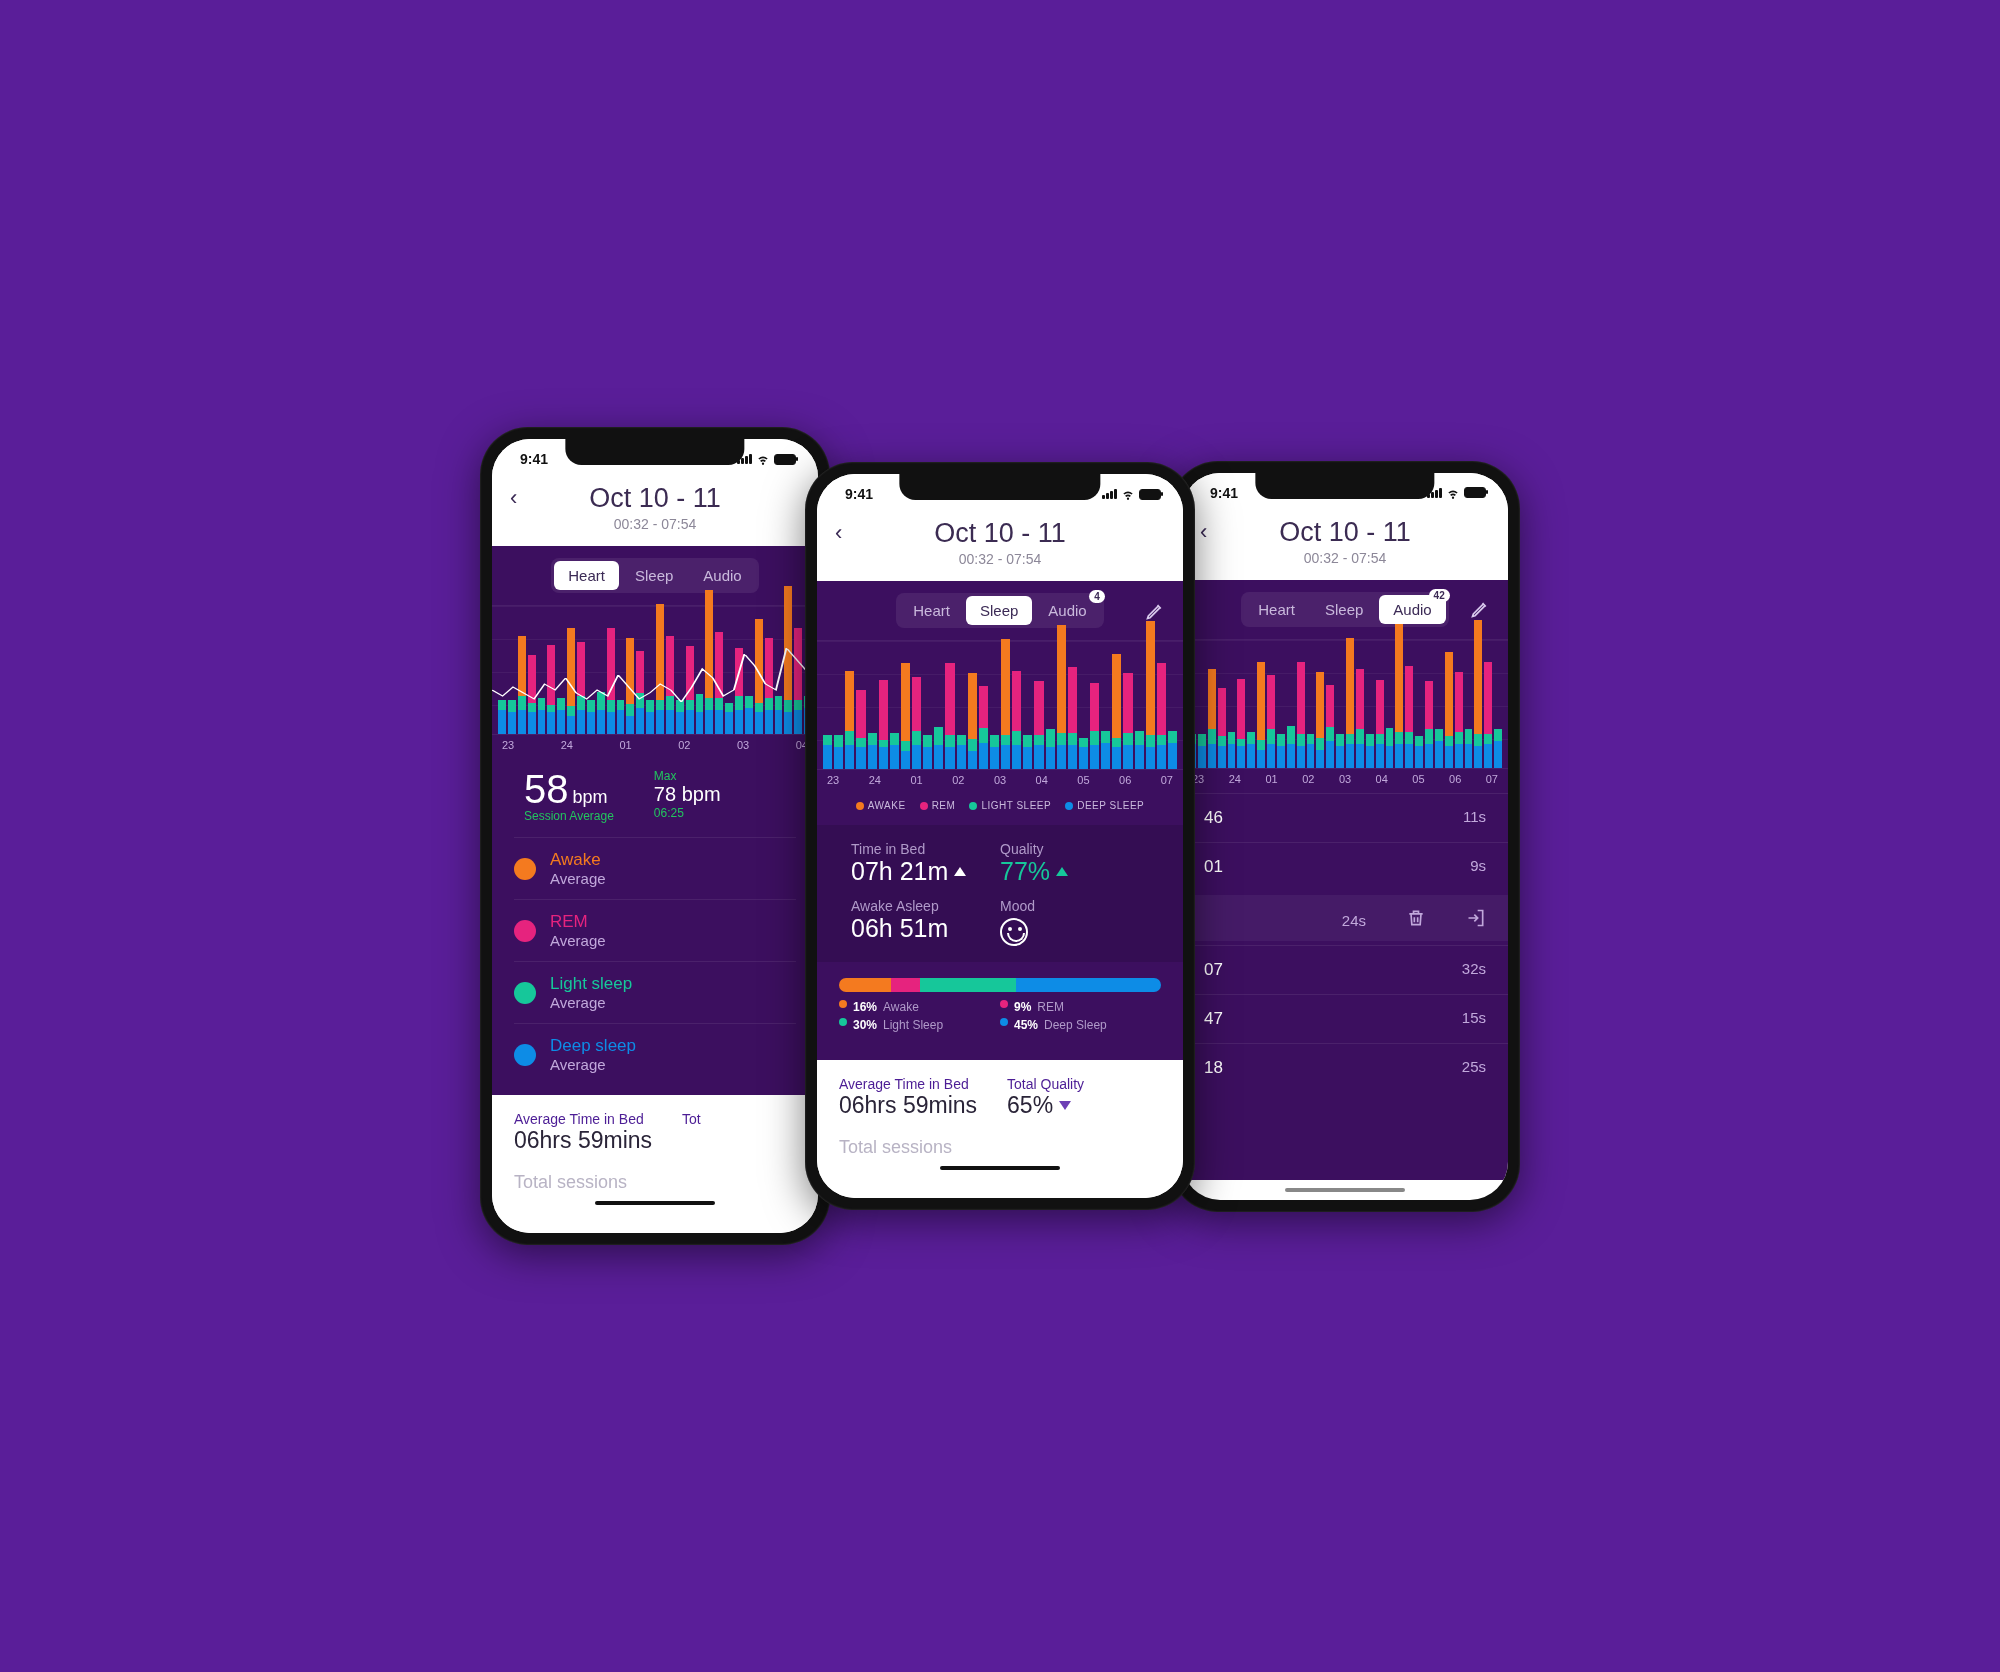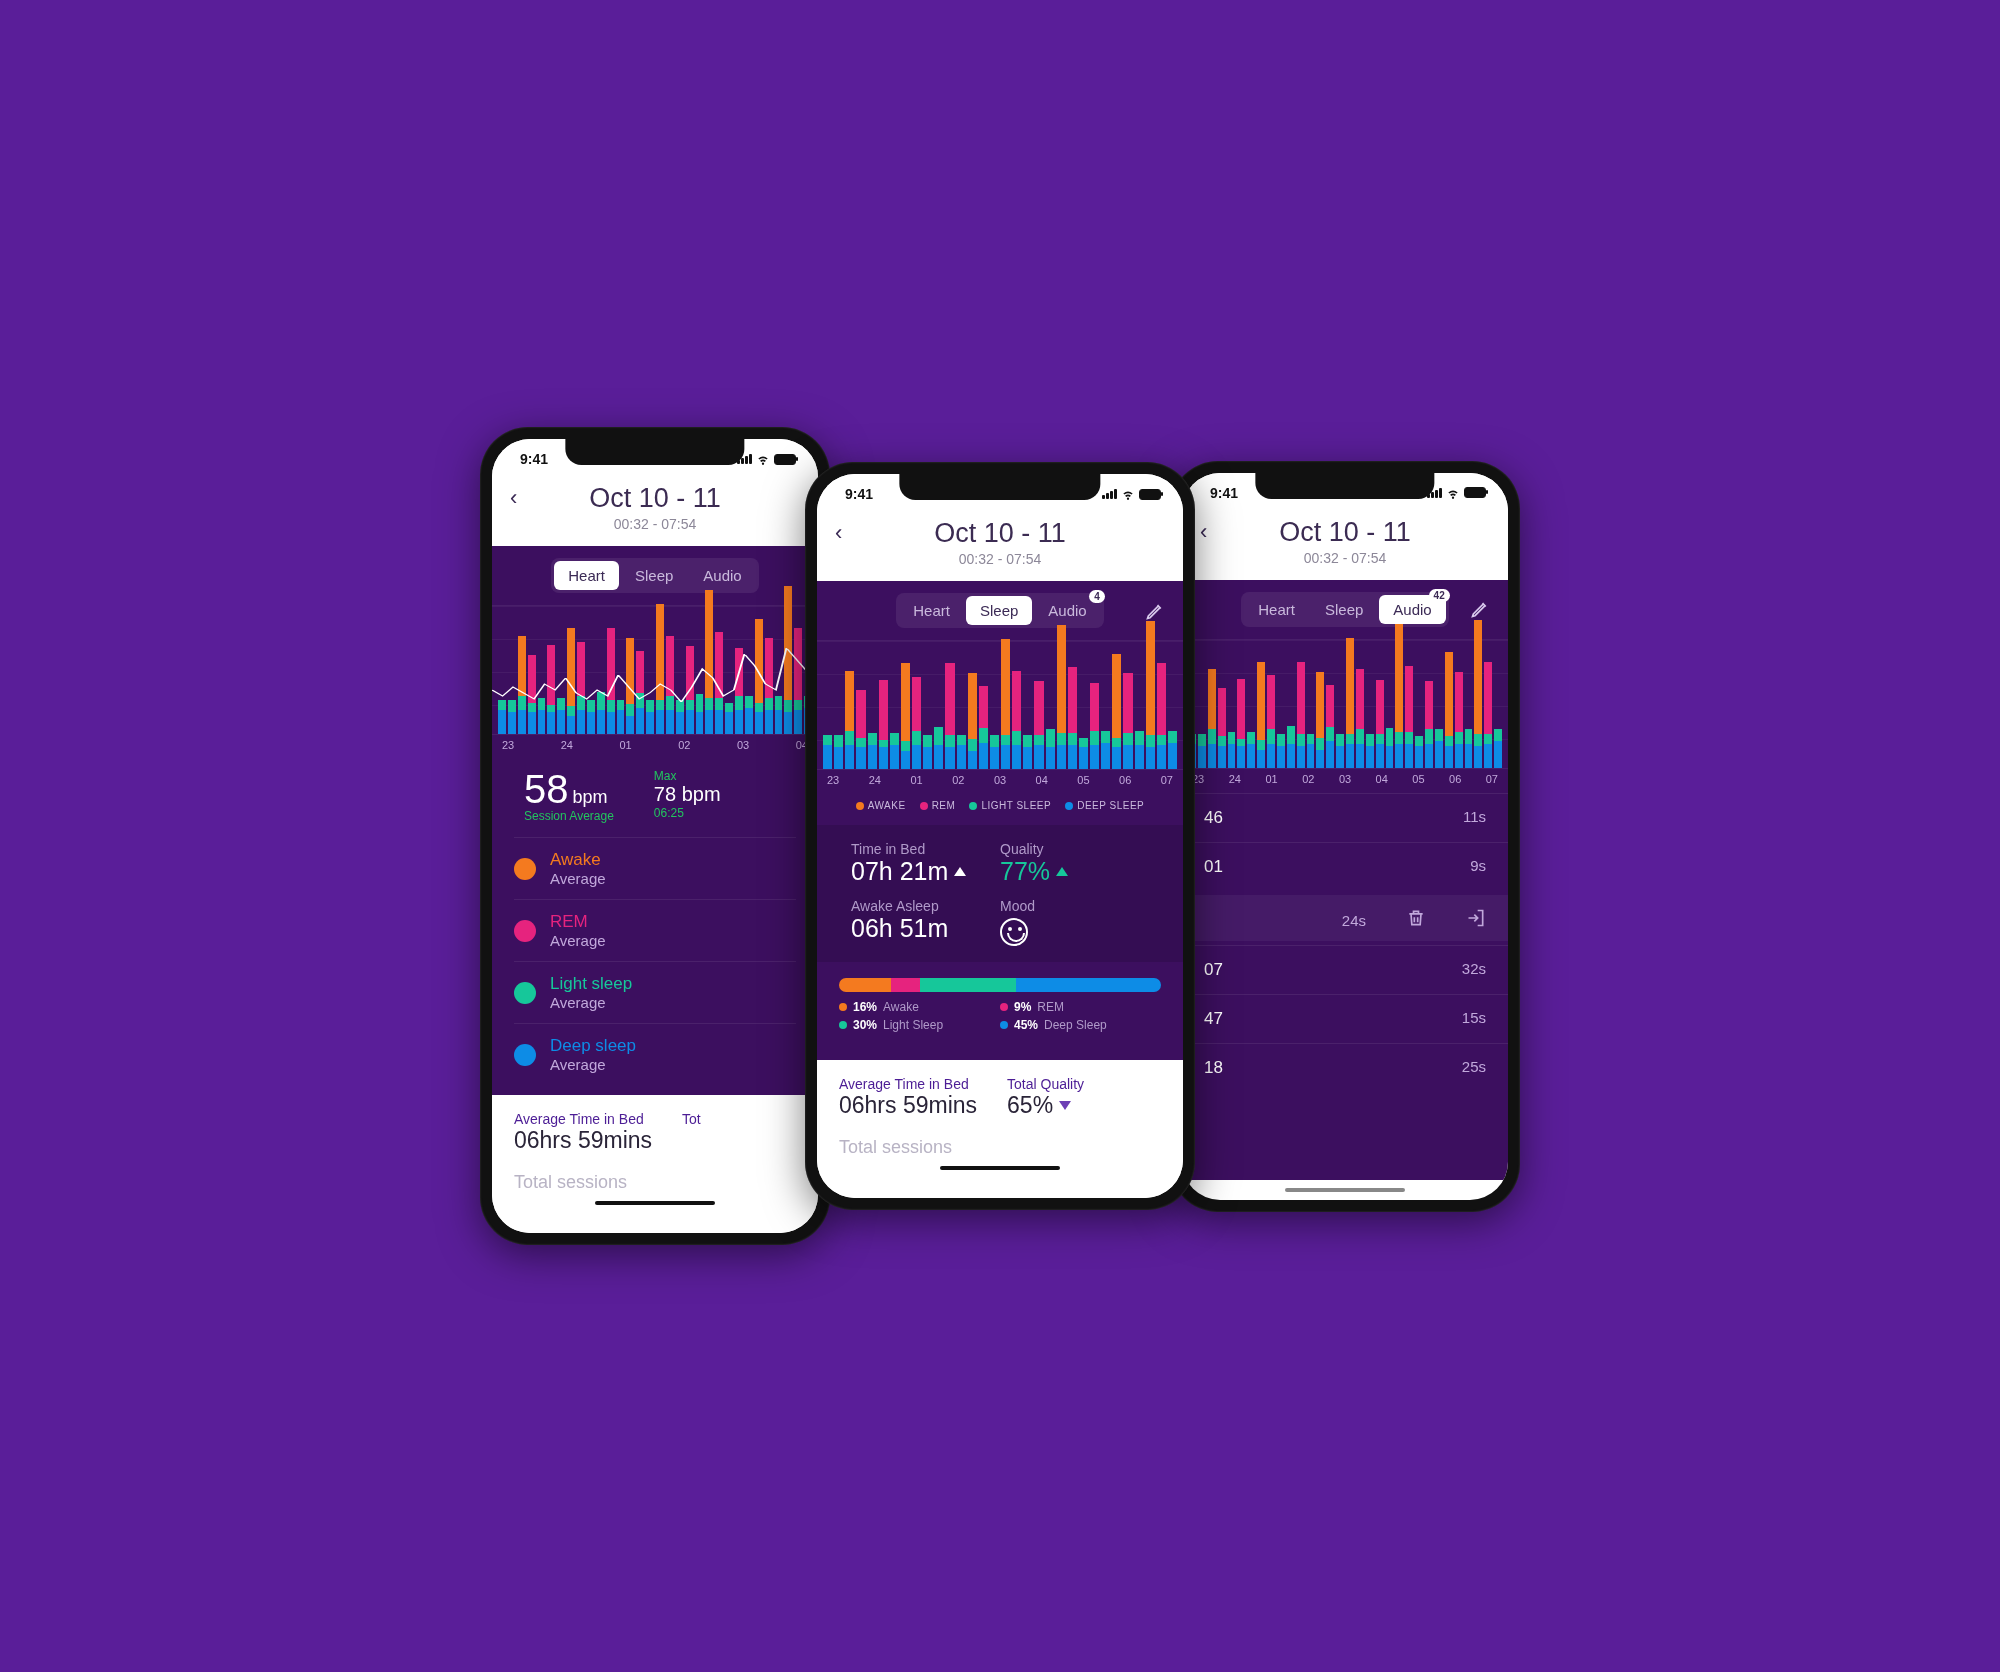--- a/index.html
+++ b/index.html
@@ -133,21 +133,21 @@
   .metric .value { font-size:25px; color:#fff; display:flex; align-items:center; gap:6px;}
   .metric .value.teal { color:#16c79a; }
   .tri-up{width:0;height:0;border-left:6px solid transparent;border-right:6px solid transparent;border-bottom:9px solid currentColor;}
   .smile { width:28px; height:28px; border:2px solid #fff; border-radius:50%; position:relative; margin-top:4px;}
   .smile::before,.smile::after{content:'';position:absolute;background:#fff;}
   .smile::before{width:4px;height:4px;border-radius:50%;top:7px;left:6px;box-shadow:10px 0 #fff;}
   .smile::after{width:14px;height:7px;border:2px solid #fff;border-top:none;border-radius:0 0 12px 12px;top:13px;left:5px;background:none;}
 
   .stack-bar { display:flex; height:14px; border-radius:7px; overflow:hidden; margin:16px 22px 8px;}
   .stack-legend { display:flex; flex-wrap:wrap; padding:0 22px 14px; font-size:12px;}
-  .stack-legend > div{width:50%;display:flex;align-items:center;gap:6px;margin-bottom:4px;}
+  .stack-legend > div{width:50%;display:flex;gap:6px;margin-bottom:4px;}
   .stack-legend b{color:#fff}
   .stack-legend em{color:#b09ac9;font-style:normal}
 
   
   .hr-block{padding:14px 32px;}
   .hr-main{font-size:40px;font-weight:400;line-height:1}
   .hr-unit{font-size:18px;margin-left:4px}
   .hr-sub{font-size:12px;color:#22c55e}
   .hr-row{display:flex;gap:40px}
   .stage-list{padding:0 22px}

